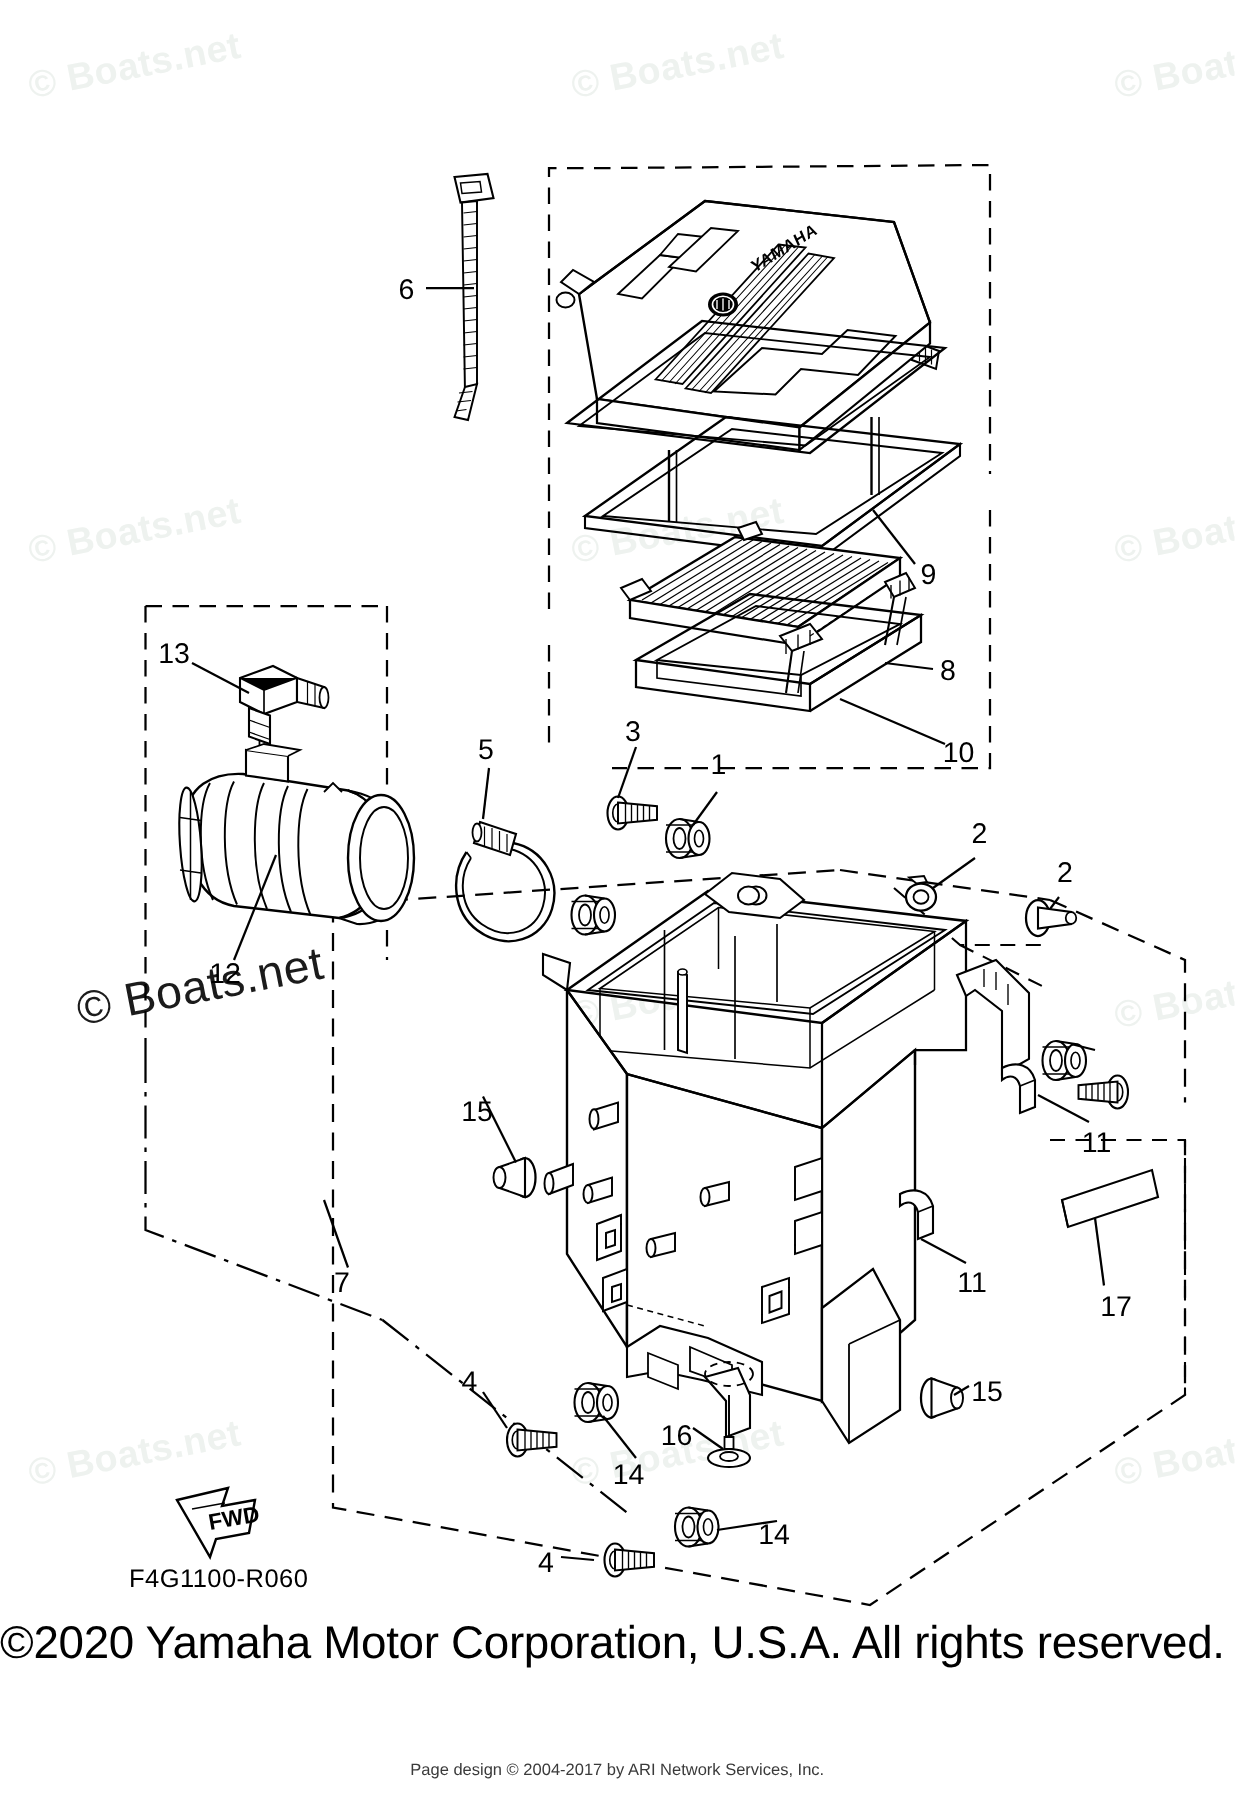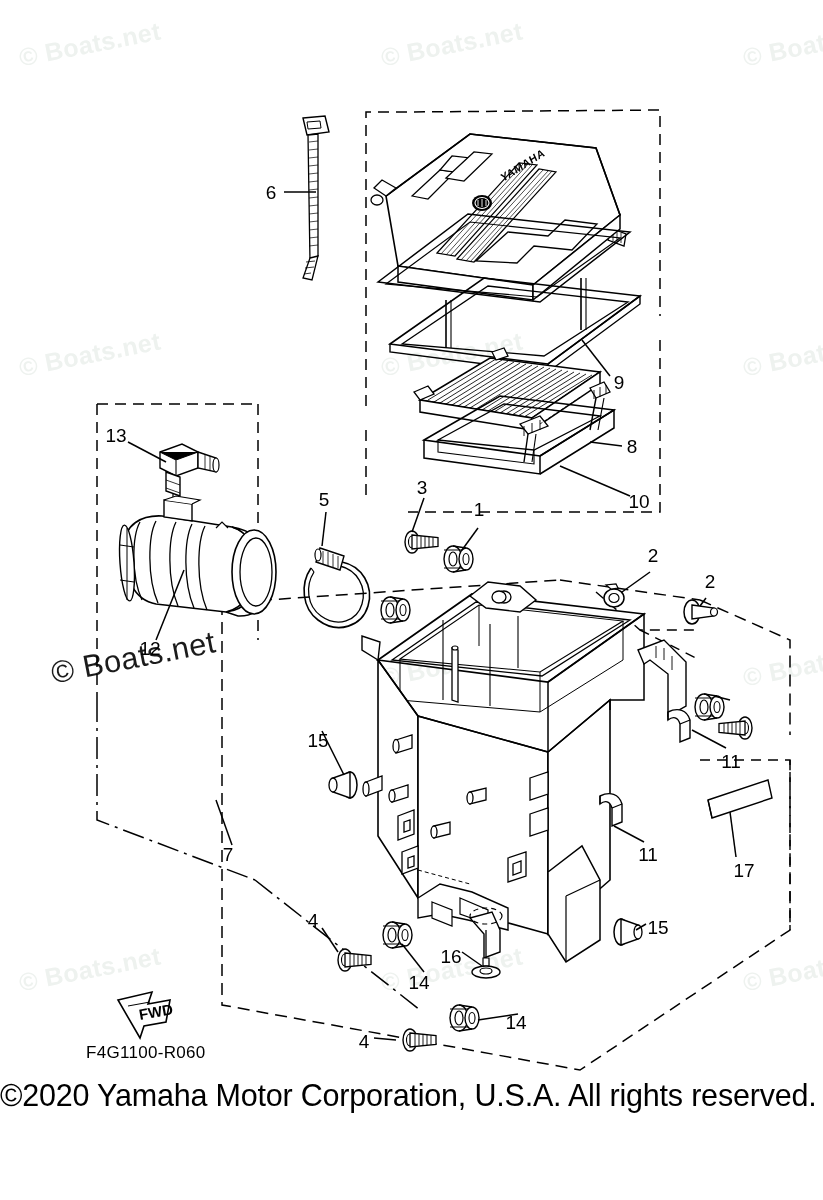--- a/index.html
+++ b/index.html
@@ -542,14 +542,15 @@
       </g>
     </g>
 
     <text class="partno" x="86" y="1058">F4G1100-R060</text>
   </svg>
   </div>
 
   <div id="footer">
     <div id="copyright-line">©2020 Yamaha Motor Corporation, U.S.A. All rights reserved.</div>
   </div>
+  <div id="ari-line">Page design © 2004-2017 by ARI Network Services, Inc.</div>
 
 </div>
 
 </body></html>

